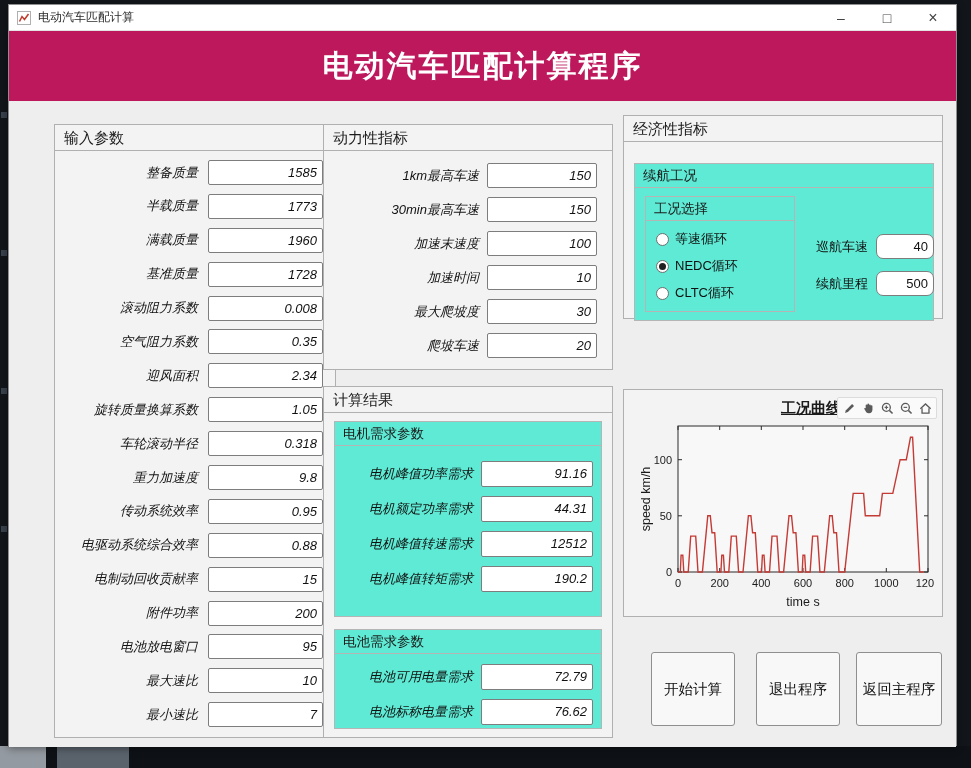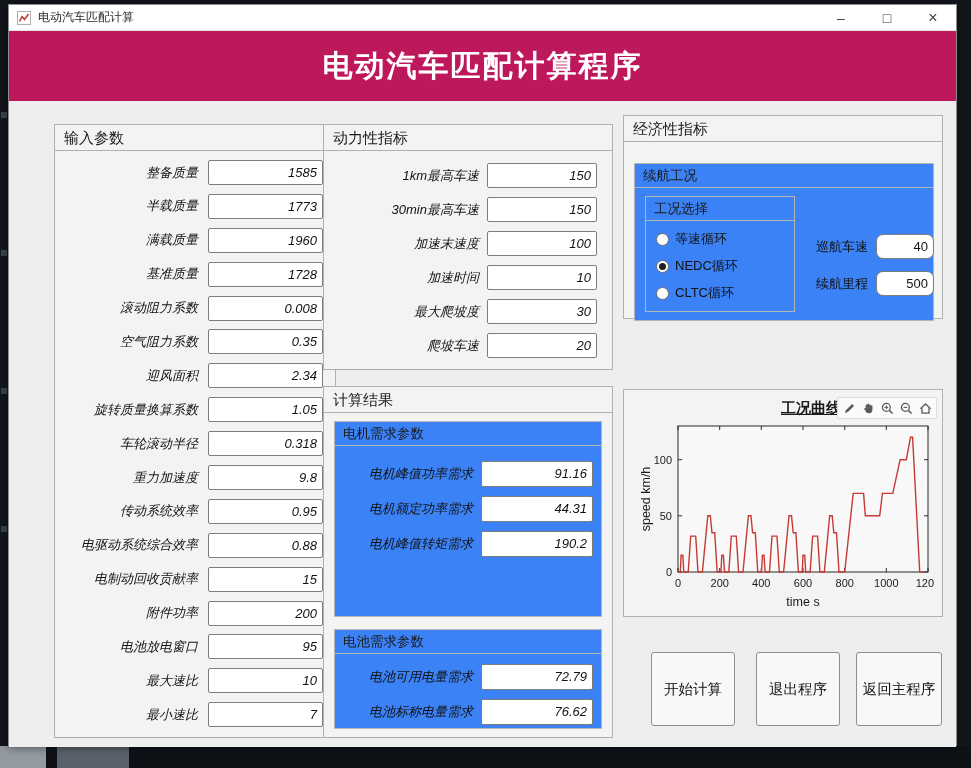--- a/index.html
+++ b/index.html
@@ -25,21 +25,21 @@
   .header { position:absolute; left:0; top:26px; width:100%; height:70px; background:#be185d;
             display:flex; align-items:center; justify-content:center; }
   .header-title { color:#ffffff; font-size:30px; font-weight:bold; letter-spacing:2px; }
 
   .content { position:absolute; left:0; top:96px; width:100%; height:646px; background:#eeeeee; }
 
   
   .panel { position:absolute; background:#f3f3f3; border:1px solid #b0b0b0; }
   .panel-title { height:26px; line-height:26px; padding-left:9px; font-size:15px; color:#1a1a1a;
                  border-bottom:1px solid #b0b0b0; }
-  .subpanel { position:absolute; background:#3b82f6; border:1px solid #b5b5b5; }
+  .subpanel { position:absolute; background:#5eead4; border:1px solid #b5b5b5; }
   .subpanel-title { height:24px; line-height:24px; padding-left:8px; font-size:13.5px; color:#1a1a1a;
                     border-bottom:1px solid #b5b5b5; }
 
   
   .fields { display:flex; flex-direction:column;font-style:italic; }
   .frow { display:flex; align-items:center; height:25px; flex:none; }
   .flabel { text-align:right; font-size:13px; color:#111; flex:none; }
   .fbox { background:#ffffff; border:1px solid #7d7d7d; border-radius:2px; height:25px;
           line-height:23px; text-align:right; padding-right:5px; font-size:13px; color:#111; flex:none; }
 
@@ -226,20 +226,24 @@
     <div class="subpanel" style="left:10px;top:34px;width:268px;height:196px;">
       <div class="subpanel-title">电机需求参数</div>
       <div class="fields result-fields">
         <div class="frow">
             <span class="flabel">电机峰值功率需求</span>
             <span class="fbox">91.16</span>
           </div>
         <div class="frow">
             <span class="flabel">电机额定功率需求</span>
             <span class="fbox">44.31</span>
+          </div>
+        <div class="frow">
+            <span class="flabel">电机峰值转速需求</span>
+            <span class="fbox">12512</span>
           </div>
         <div class="frow">
             <span class="flabel">电机峰值转矩需求</span>
             <span class="fbox">190.2</span>
           </div>
       </div>
     </div>
 
     <div class="subpanel" style="left:10px;top:242px;width:268px;height:100px;">
       <div class="subpanel-title">电池需求参数</div>

